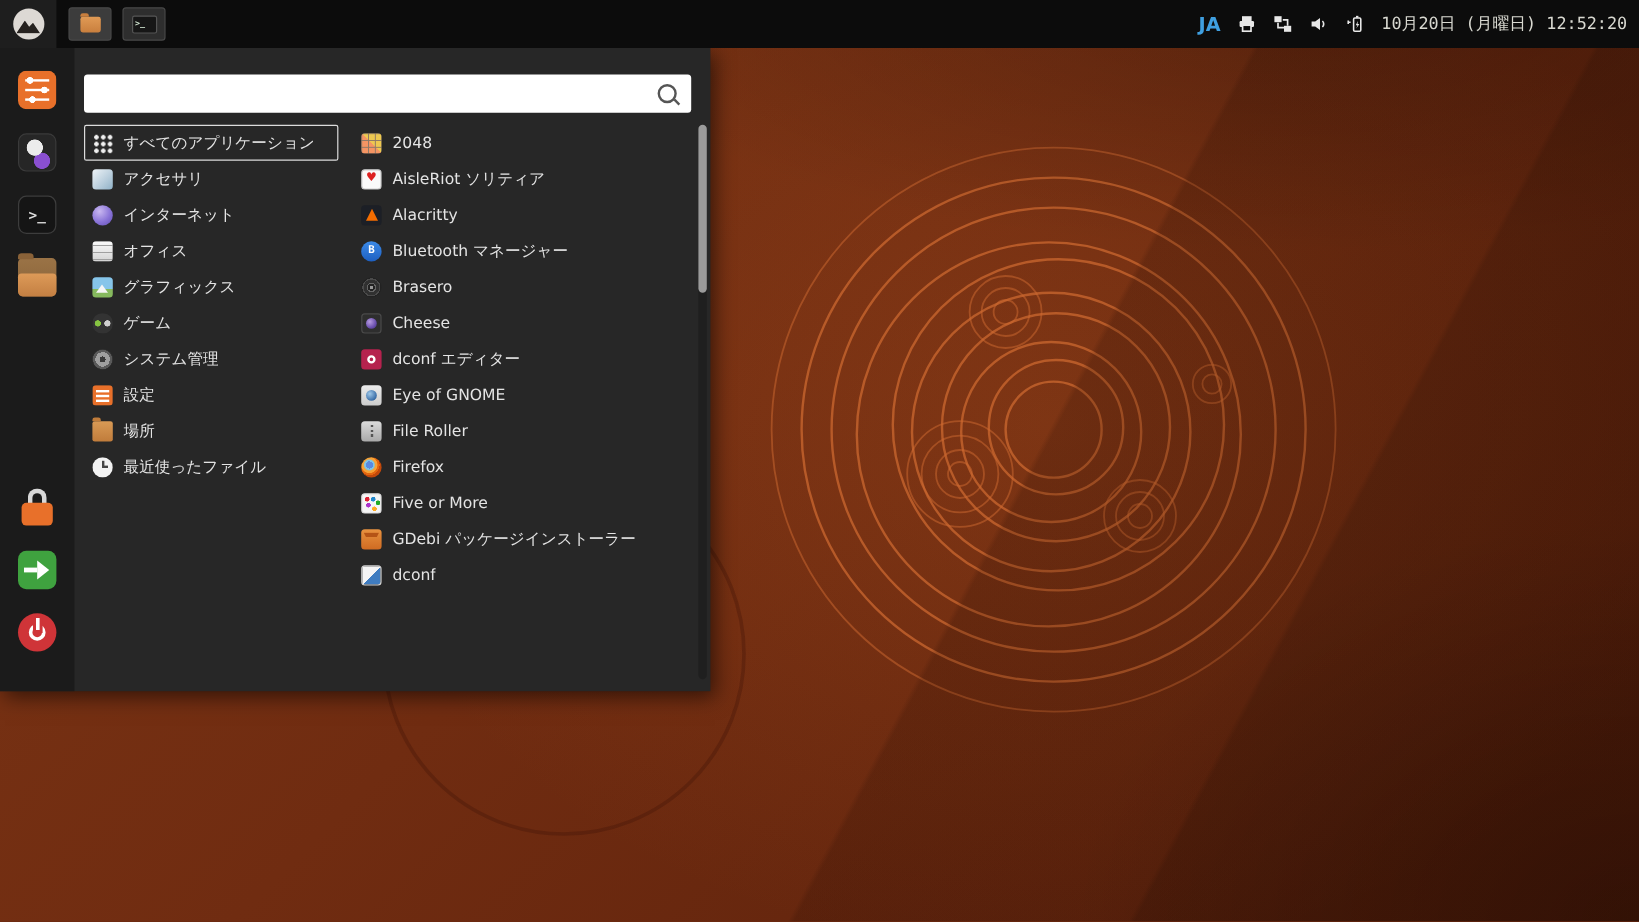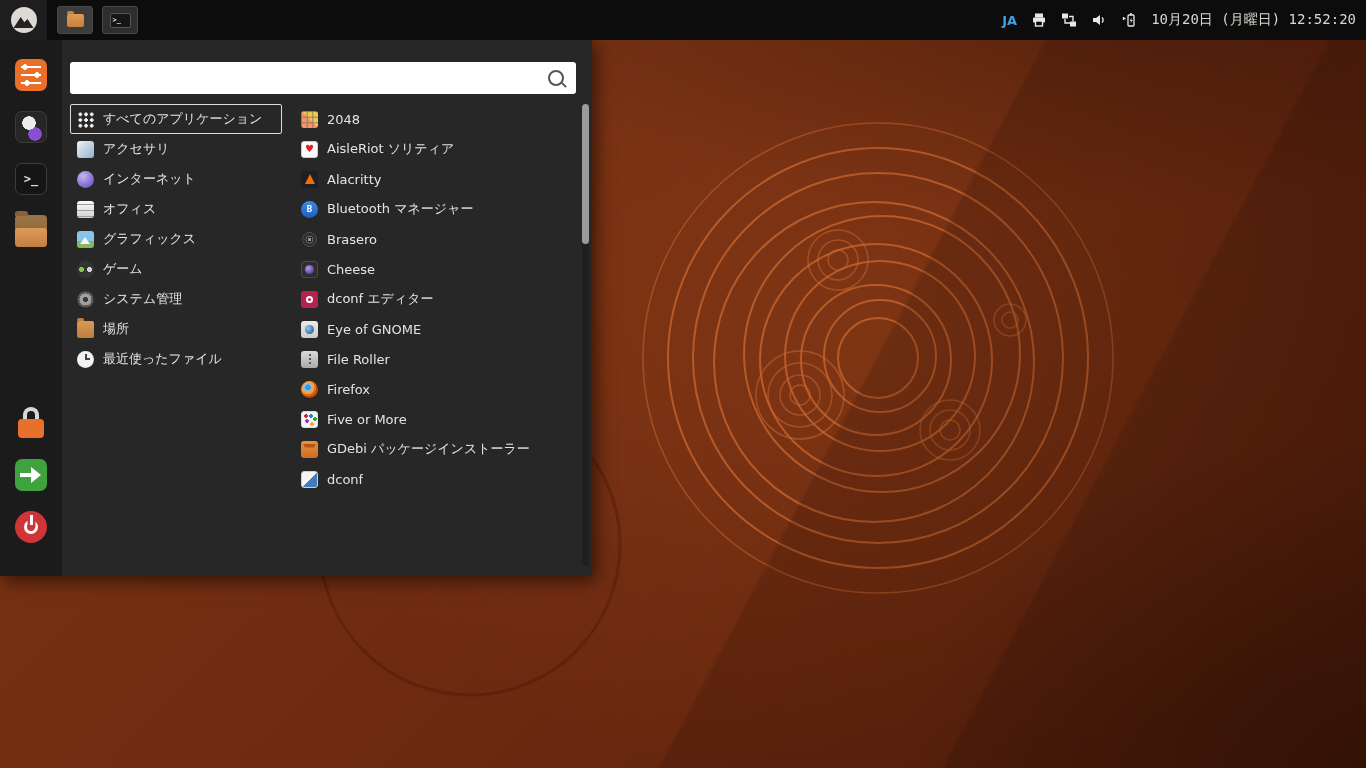--- a/index.html
+++ b/index.html
@@ -29,21 +29,21 @@
   .win-btns{display:flex;gap:9px;margin-left:10px}
   .win-btn{width:36px;height:28px;background:#2e2e2e;border:1px solid #474747;border-radius:3px;
            display:flex;align-items:center;justify-content:center;padding:0;cursor:pointer}
   .win-btn.active{background:#3c3c3c}
   .wb-folder{width:17px;height:13px;background:linear-gradient(#e09a55,#c97f3e);border-radius:2px;position:relative}
   .wb-folder::before{content:"";position:absolute;top:-3px;left:0;width:7px;height:3px;background:#c97f3e;border-radius:2px 2px 0 0}
   .wb-term{width:17px;height:13px;background:#161616;border:1px solid #555;border-radius:2px;color:#d5ead5;
            font:700 7px/12px "DejaVu Sans Mono",monospace;text-align:left;padding-left:2px;box-sizing:content-box}
   .spacer{flex:1}
   .tray{display:flex;align-items:center;gap:14px;margin-right:10px}
-  .ja{color:#3f9fe0;font-weight:bold;font-size:13px;cursor:pointer}
+  .ja{color:#3f9fe0;font-weight:bold;font-size:16px;cursor:pointer}
   .tray svg{display:block}
   .clock{color:#d8d8d0;font-size:14px;font-family:"DejaVu Sans Mono",monospace;cursor:default;white-space:nowrap}
 
   
   .menu{position:absolute;top:40px;left:0;width:592px;height:536px;background:#272727;display:flex;
         box-shadow:4px 5px 16px rgba(0,0,0,.55);z-index:5}
   .rail{width:62px;background:#1b1b1b;display:flex;flex-direction:column;align-items:center;
         padding:14px 0 18px;box-sizing:border-box}
   .rail-btn{width:42px;height:42px;background:none;border:none;display:flex;align-items:center;
             justify-content:center;margin-bottom:10px;cursor:pointer;padding:0}
@@ -318,20 +318,24 @@
     <span class="icon ic-games"></span>
     <span class="label">ゲーム</span>
   </div>
 
 
   <div class="row cat">
     <span class="icon ic-system-admin"></span>
     <span class="label">システム管理</span>
   </div>
 
+  <div class="row cat">
+    <span class="icon ic-settings"></span>
+    <span class="label">設定</span>
+  </div>
 
   <div class="row cat">
     <span class="icon ic-places"></span>
     <span class="label">場所</span>
   </div>
 
   <div class="row cat">
     <span class="icon ic-recent"></span>
     <span class="label">最近使ったファイル</span>
   </div>

